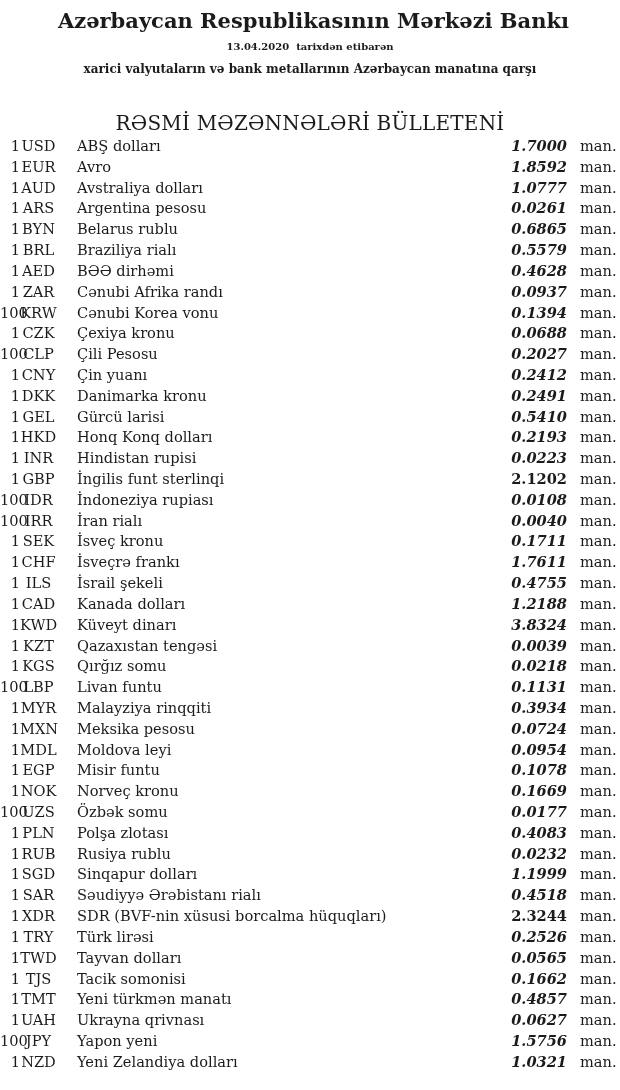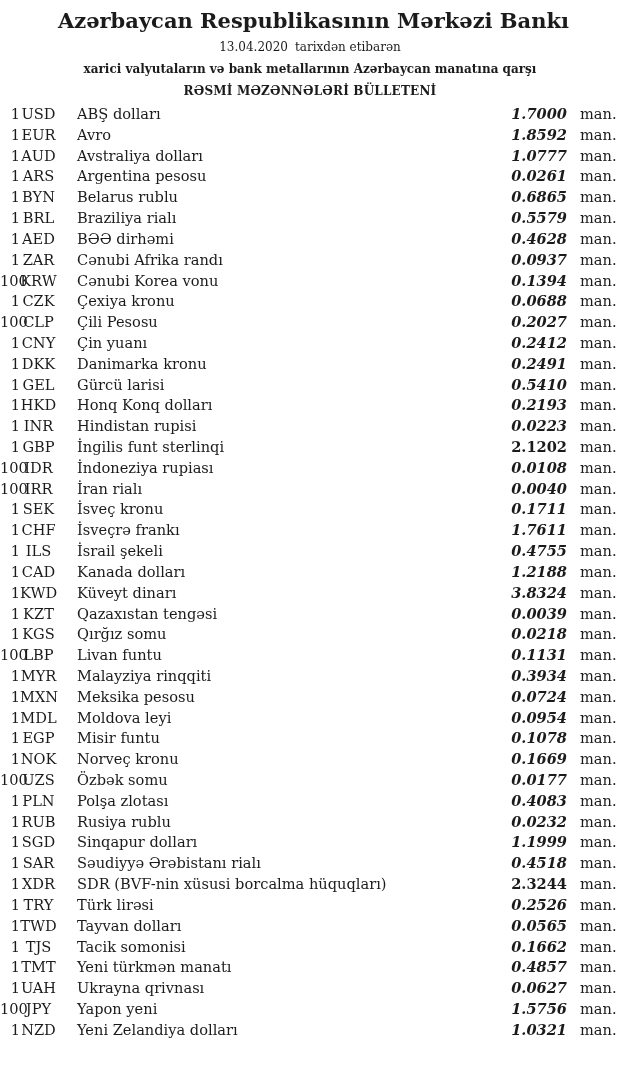--- a/index.html
+++ b/index.html
@@ -8,24 +8,24 @@
     width: 620px;
     height: 1090px;
     background: #ffffff;
     color: #1b1b1b;
     font-family: "DejaVu Serif", "Liberation Serif", serif;
     overflow: hidden;
     box-sizing: border-box;
   }
   .header { text-align: center; padding-top: 6px; }
   .bank-name  { font-size: 21px;   font-weight: bold; line-height: 30px; padding-left: 7px; }
-  .date-line  { font-size: 12px;   font-weight: normal; line-height: 22px; }
+  .date-line  { font-size: 10px;   font-weight: bold; line-height: 22px; }
   .date-line .date-part { margin-right: 7px; }
   .subtitle   { font-size: 12px;   font-weight: bold; line-height: 22px; }
-  .bulletin   { font-size: 12px; font-weight: bold; line-height: 23px; letter-spacing: 0.2px; }
+  .bulletin   { font-size: 20px; font-weight: normal; line-height: 23px; letter-spacing: 0.2px; margin-top: 32px; }
   .section-title {
     text-align: center;
     font-size: 15px;
     font-weight: bold;
     line-height: 22px;
     margin-top: 27px;
   }
   .rates-table { margin-top: 1px; padding-right: 8px; }
   .row {
     display: grid;

